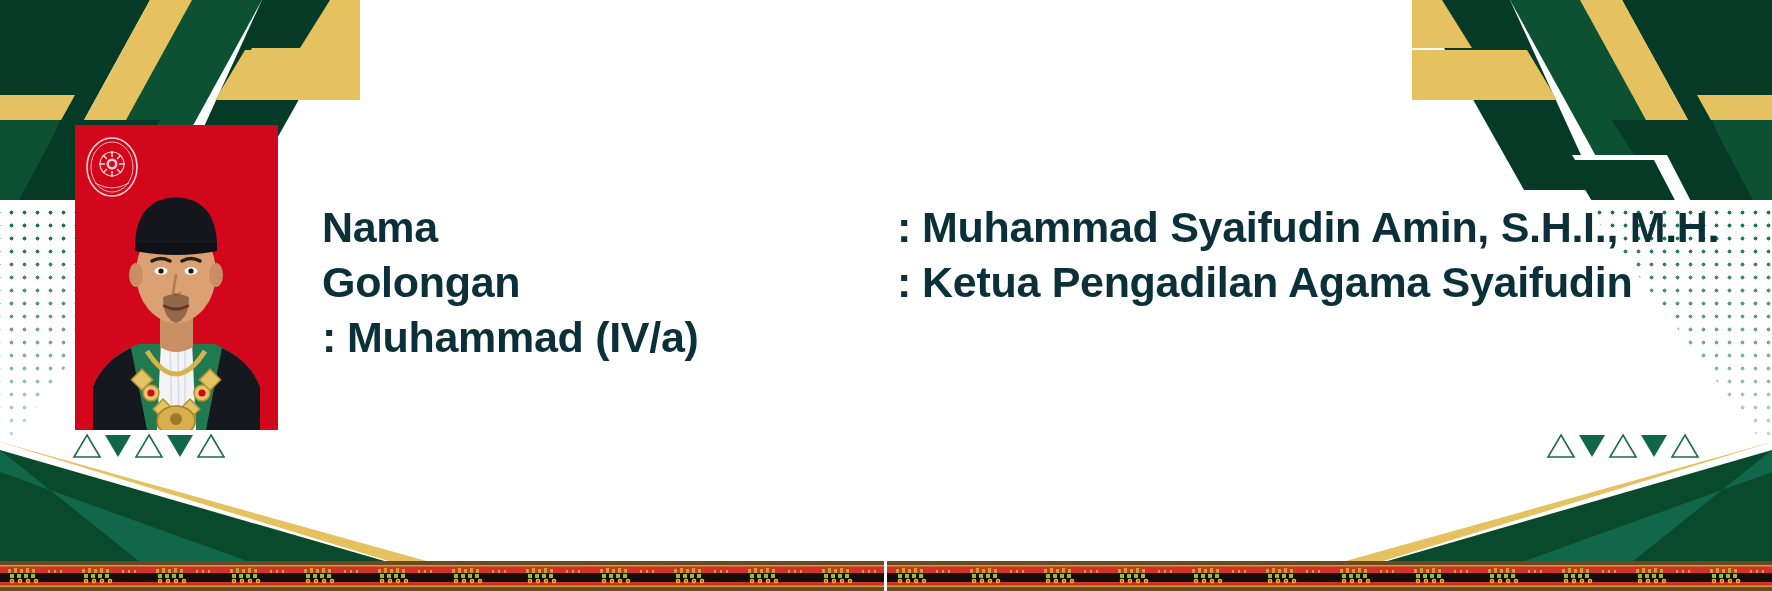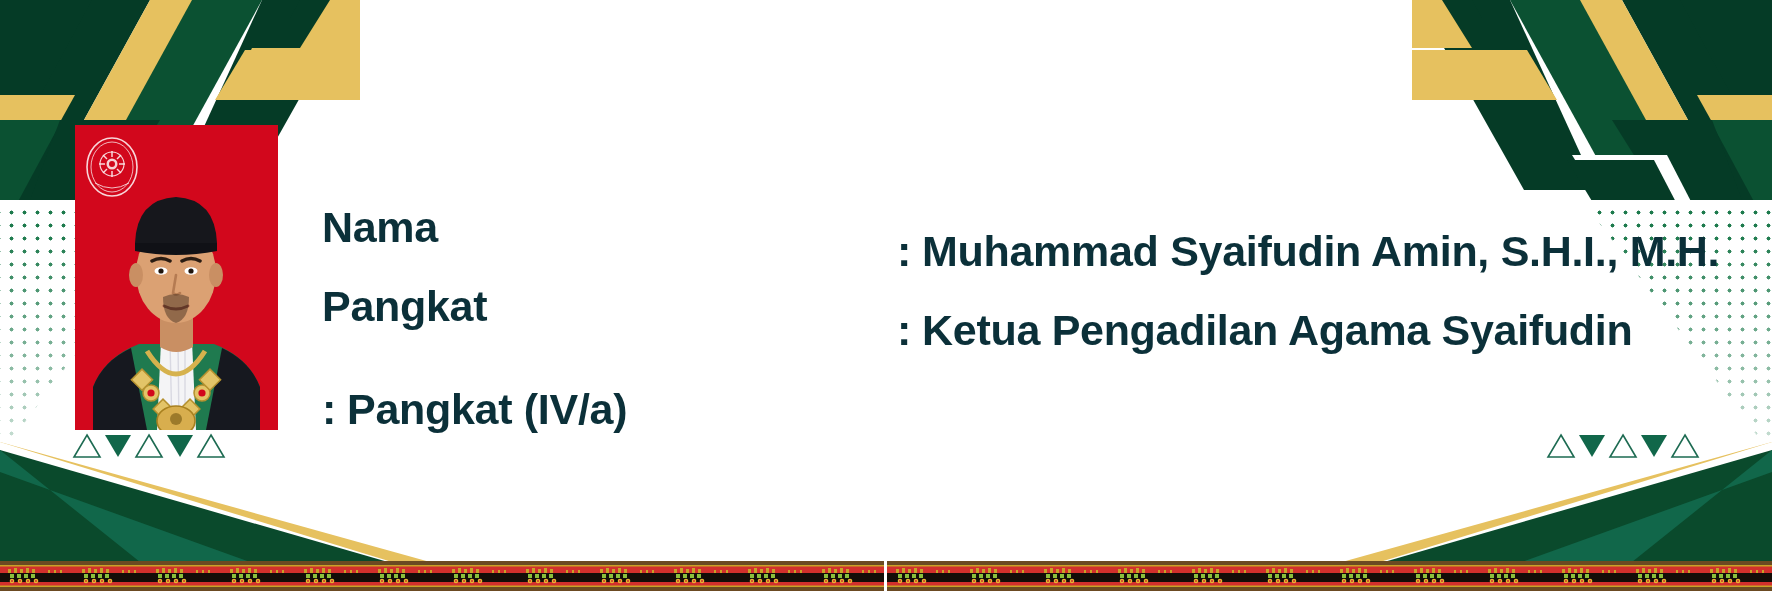--- a/index.html
+++ b/index.html
@@ -130,21 +130,21 @@
     row-gap: 0px;
   }
   .lbl, .val {
     color: #0b3039;
     font-size: 43px;
     line-height: 55px;
     font-weight: 600;
     letter-spacing: -0.3px;
     white-space: nowrap;
   }
-  .val { font-weight: 600; margin-top: 24px; }
+  .val { font-weight: 600; }
   .val .sep { margin-right: 11px; }
 </style>
 </head>
 <body>
 
 <div id="card">
 
   <div class="corner-deco tl">
     <svg width="360" height="200" viewBox="0 0 360 200">
       <polygon points="0,0 150,0 40,200 -60,200" fill="#053b26"></polygon>
@@ -359,20 +359,20 @@
         <circle cx="29" cy="29" r="3" fill="#d2071c"></circle>
         <path d="M12,48 Q29,58 46,48" fill="none" stroke="#ffffff" stroke-width="1" opacity="0.8"></path>
       </svg>
     </div>
 
     <div class="info-table">
 
       <div class="lbl">Nama</div>
       <div class="val"><span class="sep">:</span><span>Muhammad Syaifudin Amin, S.H.I., M.H.</span></div>
 
-      <div class="lbl">Pangkat</div>
+      <div class="lbl">Golongan</div>
       <div class="val"><span class="sep">:</span><span>Ketua Pengadilan Agama Syaifudin</span></div>
 
-      <div class="val"><span class="sep">:</span><span>Pangkat (IV/a)</span></div>
+      <div class="val"><span class="sep">:</span><span>Muhammad (IV/a)</span></div>
 
     </div>
   </div>
 </div>
 
 </body></html>

